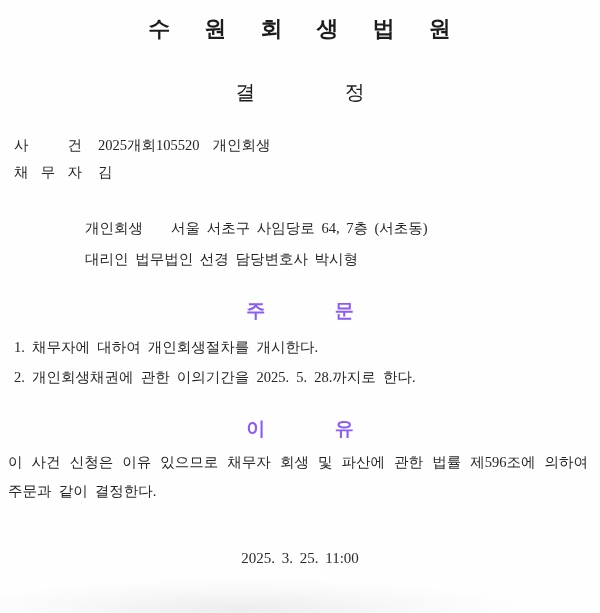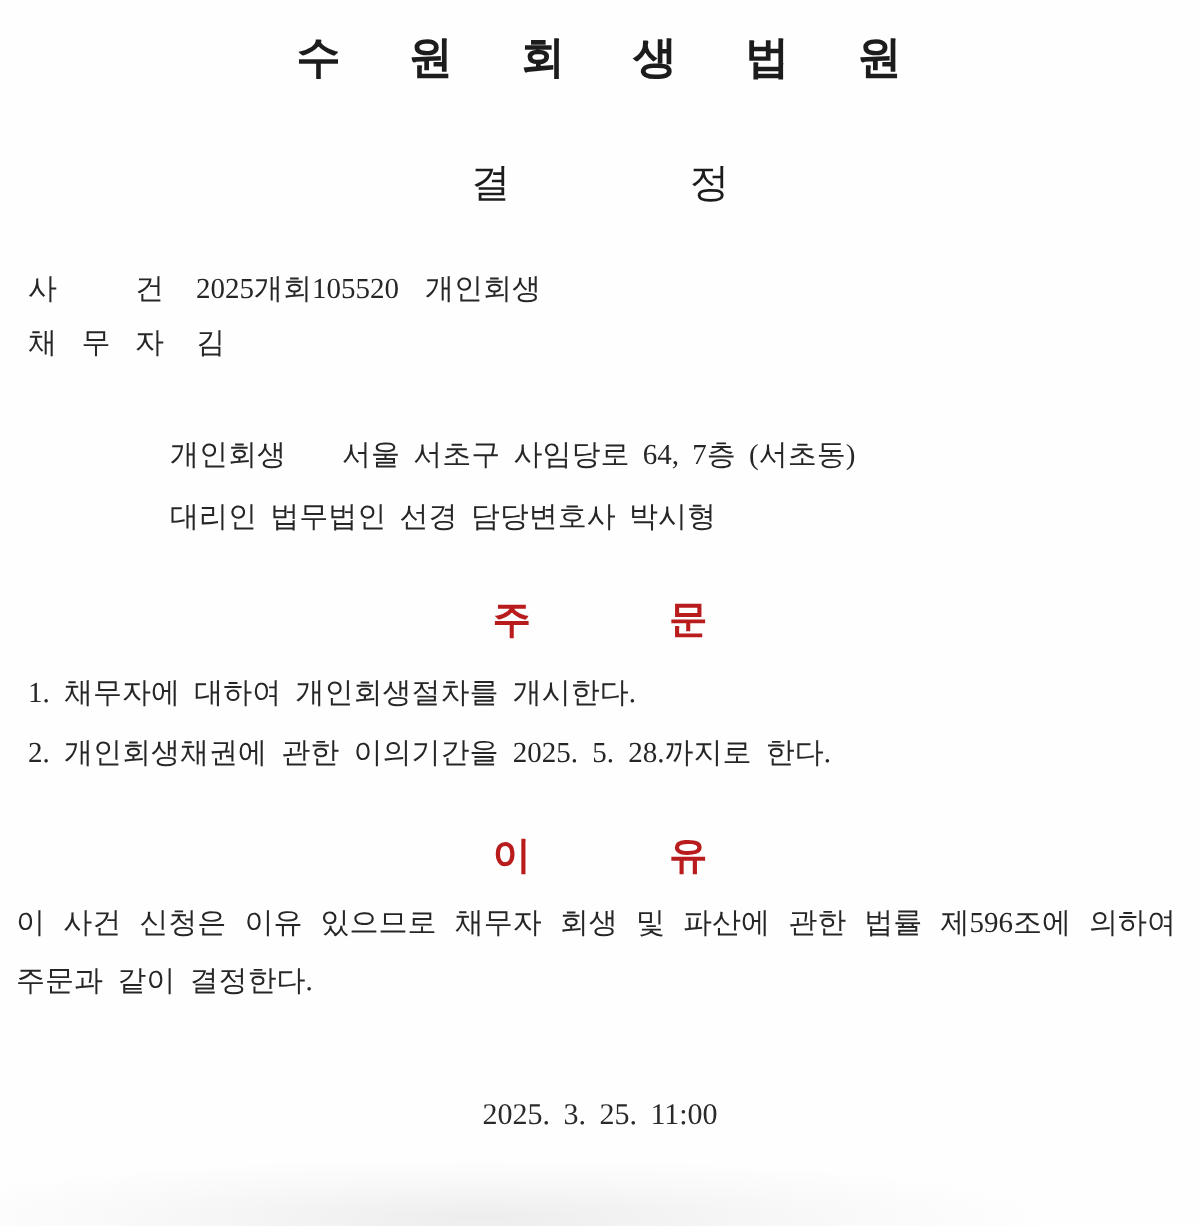--- a/index.html
+++ b/index.html
@@ -51,21 +51,21 @@
     color: #1c1c1c;
     white-space: pre;
   }
   .section-heading {
     text-align: center;
     font-family: "Liberation Sans", "DejaVu Sans", sans-serif;
     font-weight: 700;
     font-size: 19px;
     line-height: 22px;
     word-spacing: 64px;
-    color: #b91c1c;
+    color: #8b5cf6;
     white-space: pre;
   }
   .order-heading  { margin-top: 25px; }
   .reason-heading { margin-top: 26px; }
 
   .party-block {
     margin-top: 28px;
     padding-left: 14px;
     font-size: 14.5px;
   }

